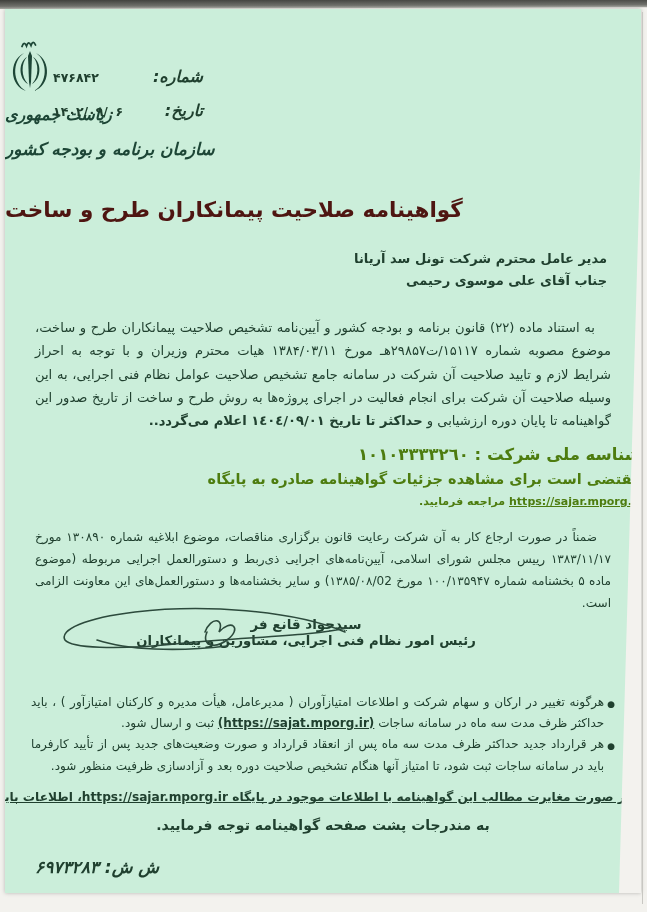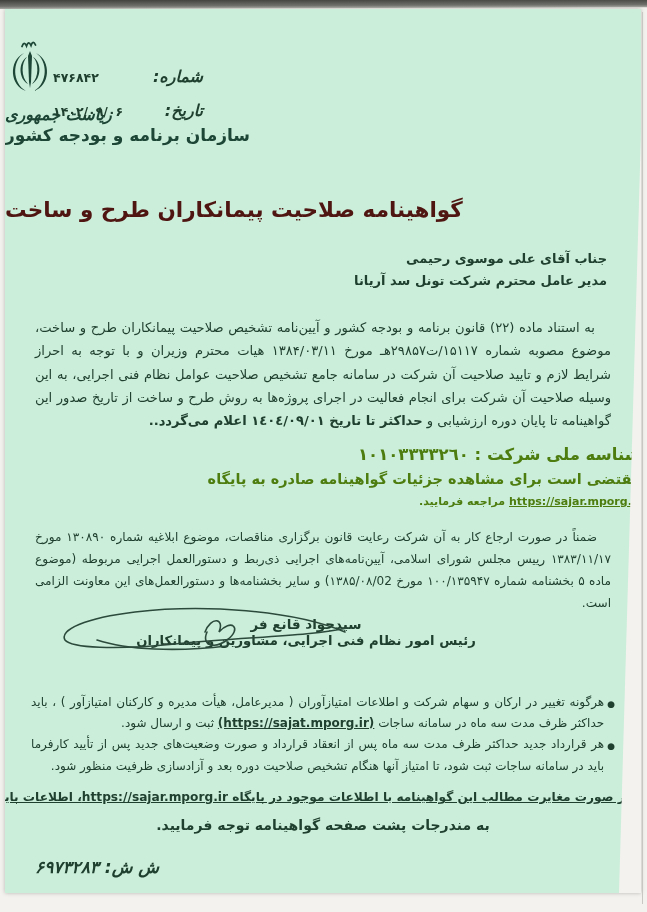--- a/index.html
+++ b/index.html
@@ -24,21 +24,21 @@
   }
   .corner-cut{
     position:absolute;top:0;right:0;width:22px;height:100%;z-index:3;
     background:#f3f2ee;
     clip-path:polygon(100% 14%,100% 100%,0 100%);
   }
   
   .header{position:relative;height:168px}
   .emblem-wrap{position:absolute;top:30px;left:0;right:14px;text-align:left}
   .org-line1{font-size:16px;font-weight:700;font-style:italic;margin-top:2px;color:#1d4636}
-  .org-line2{font-size:17px;font-weight:700;margin-top:1px;color:#1d4636}
+  .org-line2{font-size:17px;font-weight:700;font-style:italic;margin-top:15px;color:#1d4636}
   .ref{position:absolute;top:58px;left:48px;width:150px;font-size:12.5px}
   .ref-row{display:flex;justify-content:space-between;align-items:baseline;margin-bottom:15px}
   .ref-label{font-weight:700;font-style:italic;font-size:16px}
   .ref-value{font-weight:600;letter-spacing:.5px}
   
   .title{margin-top:20px;text-align:left;font-size:21.5px;font-weight:800;color:#4e1511;letter-spacing:-.2px}
   
   .addressee{margin:26px 34px 0;font-size:13px;font-weight:700;line-height:1.7}
   
   .para1{margin:24px 30px 0;font-size:13.1px;line-height:1.78;text-align:justify;text-indent:16px}
@@ -95,22 +95,22 @@
       <div class="ref-row">
         <span class="ref-label">تاریخ:</span>
         <span class="ref-value">۱۴۰۲/۰۹/۰۶</span>
       </div>
     </div>
   </div>
 
   <div class="title">گواهینامه صلاحیت پیمانکاران طرح و ساخت</div>
 
   <div class="addressee">
+    <div>مدیر عامل محترم شرکت تونل سد آریانا</div>
     <div>جناب آقای  علی موسوی رحیمی</div>
-    <div>مدیر عامل محترم شرکت تونل سد آریانا</div>
   </div>
 
   <div class="para1">
     <span>به استناد ماده (۲۲) قانون برنامه و بودجه کشور و آیین‌نامه تشخیص صلاحیت پیمانکاران طرح و ساخت، موضوع مصوبه شماره ۱۵۱۱۷/ت۲۹۸۵۷هـ مورخ ۱۳۸۴/۰۳/۱۱ هیات محترم وزیران و با توجه به احراز شرایط لازم و تایید صلاحیت آن شرکت در سامانه جامع تشخیص صلاحیت عوامل نظام فنی اجرایی، به این وسیله صلاحیت آن شرکت برای انجام فعالیت در اجرای پروژه‌ها به روش طرح و ساخت از تاریخ صدور این گواهینامه تا پایان دوره ارزشیابی و </span><span class="p1-bold">حداکثر تا تاریخ ١٤٠٤/٠٩/٠١ اعلام می‌گردد..</span>
   </div>
 
   <div class="idblock">
     <div class="id-line1">
       <span>شناسه ملی شرکت :</span>
       <span>١٠١٠٣٣٣٣٢٦٠</span>

